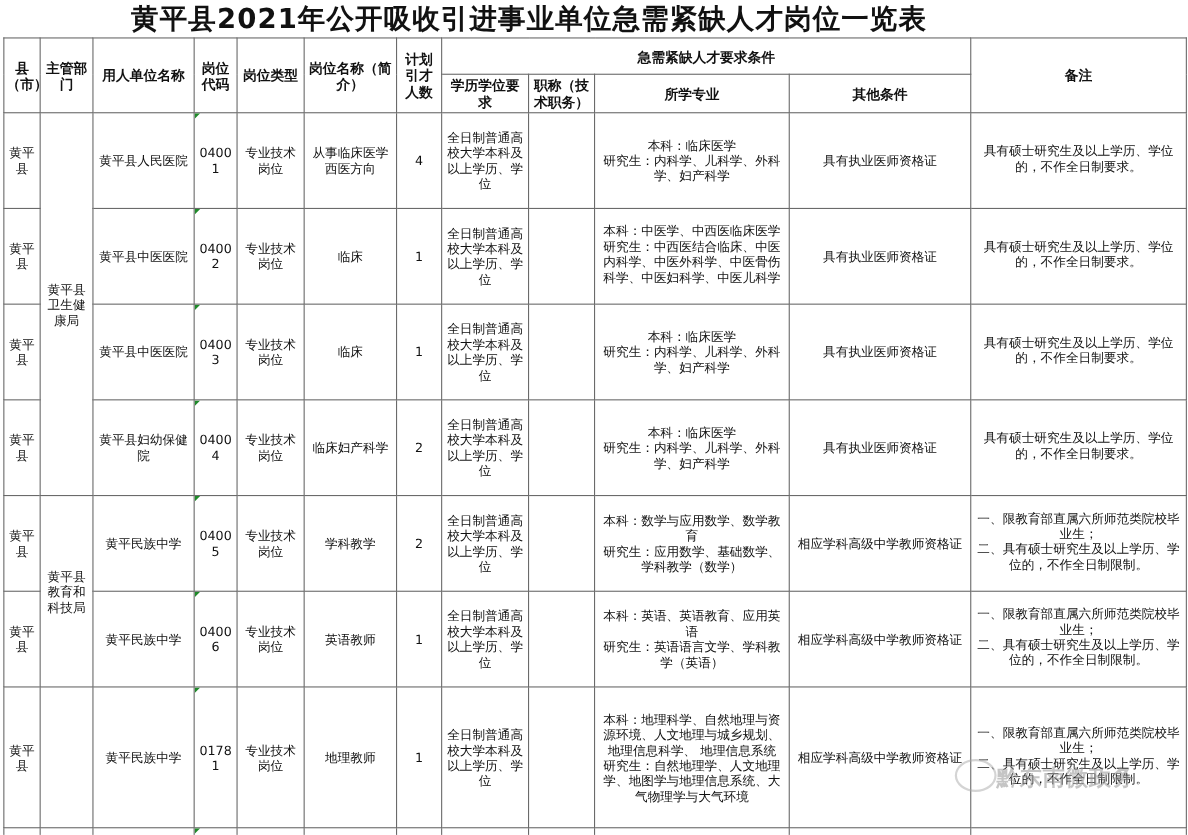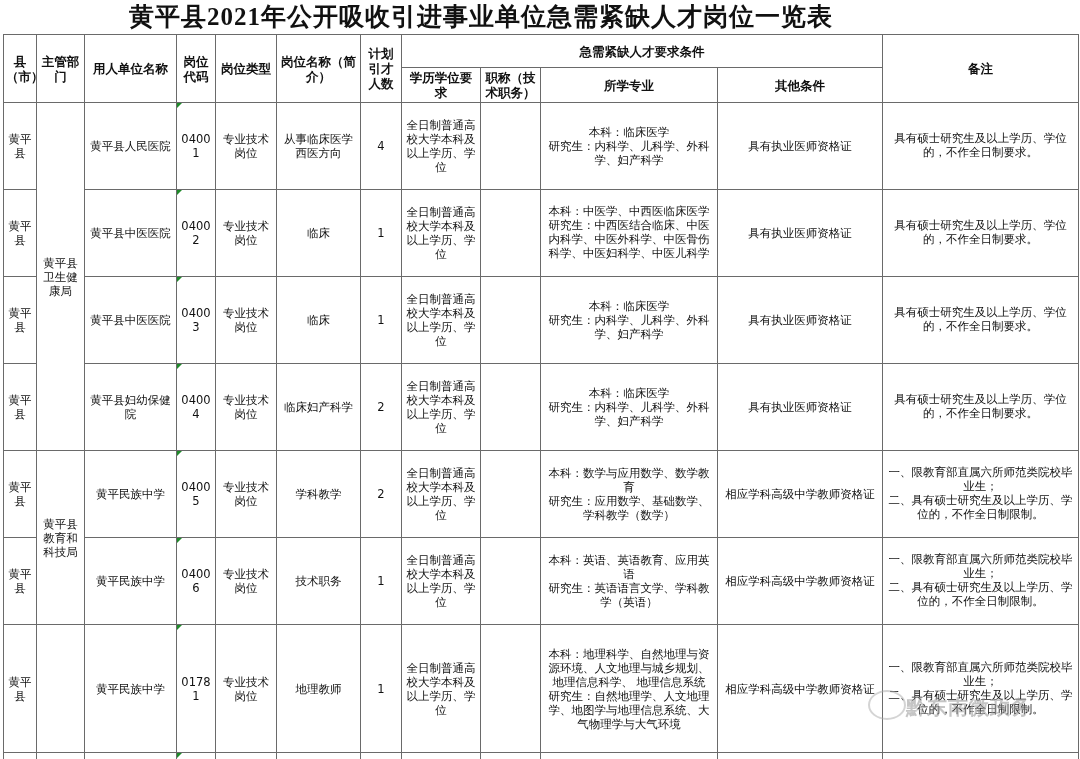--- a/index.html
+++ b/index.html
@@ -1,20 +1,20 @@
 <!DOCTYPE html>
 <html><head>
 <meta charset="utf-8">
 <style>
   html, body { margin:0; padding:0; background:#ffffff; }
   body { width:1080px; height:759px; overflow:hidden; position:relative;
          font-family:"DejaVu Sans","Liberation Sans",sans-serif; color:#111; }
   .title { position:absolute; left:0; top:0; width:938px; height:34px;
            text-align:center; font-weight:bold; font-size:25px; line-height:34px;
-           letter-spacing:1px; color:#111; padding-left:24px; box-sizing:border-box;font-family:Liberation Serif, serif; }
+           letter-spacing:1px; color:#111; padding-left:24px; box-sizing:border-box; }
   table.sheet { position:absolute; left:3px; top:34px; border-collapse:collapse;
                 table-layout:fixed; width:1075px; }
   table.sheet td, table.sheet th { border:1px solid #6a6a6a; padding:0 2px;
                 text-align:center; vertical-align:middle; font-size:11.5px;
                 line-height:14px; overflow:hidden; word-break:break-all; }
   table.sheet th { font-weight:bold; font-size:12.5px; line-height:15px; }
   .hdr1 th { height:32px; }
   .hdr2 th { height:34px; }
   tr.r td { height:86px; }
   tr.r.tall td { height:127px; }
@@ -146,21 +146,21 @@
     <td>相应学科高级中学教师资格证</td>
     <td class="left" style="white-space:pre-line">一、限教育部直属六所师范类院校毕业生；
 二、具有硕士研究生及以上学历、学位的，不作全日制限制。</td>
   </tr>
 
   <tr class="r">
     <td class="county">黄平县</td>
     <td>黄平民族中学</td>
     <td class="code">04006</td>
     <td>专业技术岗位</td>
-    <td>技术职务</td>
+    <td>英语教师</td>
     <td>1</td>
     <td>全日制普通高校大学本科及以上学历、学位</td>
     <td></td>
     <td style="white-space:pre-line">本科：英语、英语教育、应用英语
 研究生：英语语言文学、学科教学（英语）</td>
     <td>相应学科高级中学教师资格证</td>
     <td class="left" style="white-space:pre-line">一、限教育部直属六所师范类院校毕业生；
 二、具有硕士研究生及以上学历、学位的，不作全日制限制。</td>
   </tr>
 

